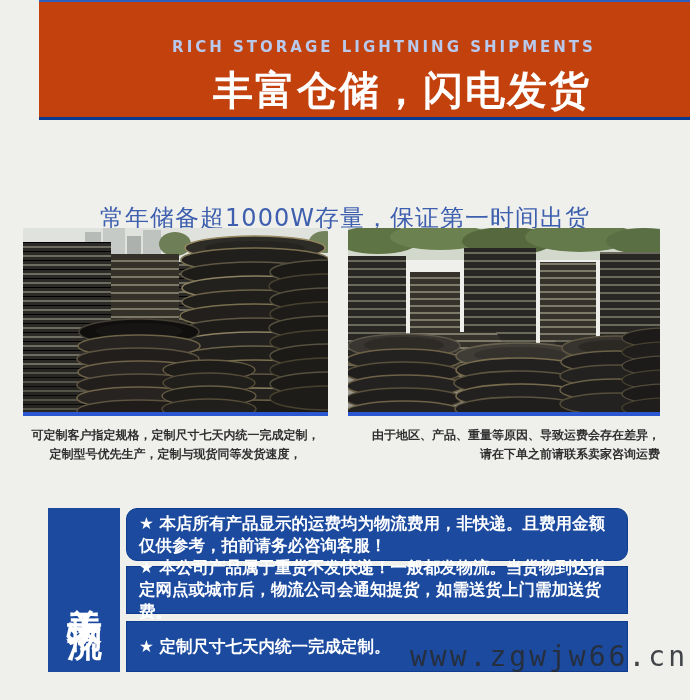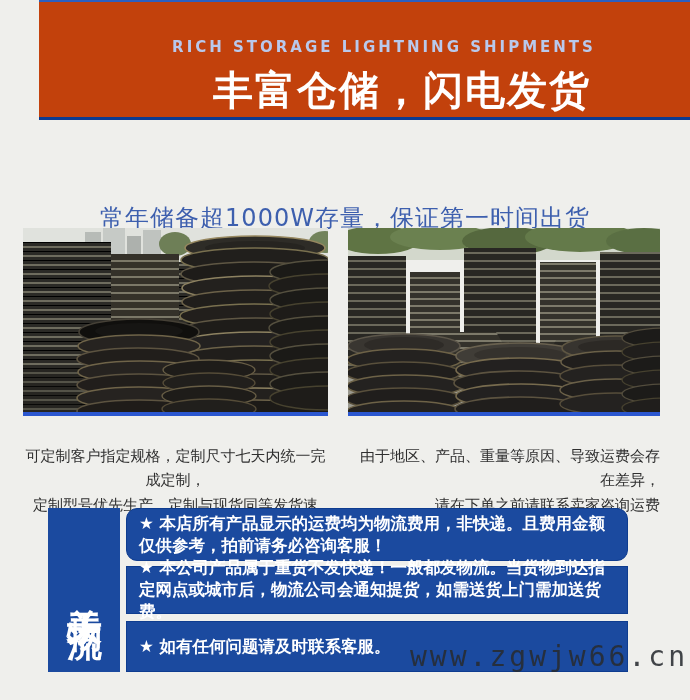--- a/index.html
+++ b/index.html
@@ -49,24 +49,24 @@
   }
 
   
   .photo { position: absolute; top:228px; margin:0; border-bottom: 4px solid #2b57d0; font-size:0; }
   .photo svg { display:block; }
   .photo-left  { left:23px;  width:305px; height:184px; }
   .photo-right { left:348px; width:312px; height:184px; }
 
   
   .caption {
-    position: absolute; top:444px;
+    position: absolute; top:426px;
     text-align: center;
-    font-size: 15px;
-    font-weight: 400;
+    font-size: 12px;
+    font-weight: 700;
     line-height: 1.62;
     color: #2f2f2f;
   }
   .caption-left  { left:23px;  width:305px; }
   .caption-right { left:348px; width:312px;text-align:right; }
 
   
   .logistics { position:absolute; left:48px; top:508px; width:580px; height:164px; }
   .side-bar {
     position:absolute; left:0; top:0;
@@ -267,19 +267,19 @@
     <div class="side-bar">
       <span class="side-label">关于物流</span>
     </div>
     <div class="note-box note-box-1">
       <span>★ 本店所有产品显示的运费均为物流费用，非快递。且费用金额仅供参考，拍前请务必咨询客服！</span>
     </div>
     <div class="note-box note-box-2">
       <span>★ 本公司产品属于重货不发快递！一般都发物流。当货物到达指定网点或城市后，物流公司会通知提货，如需送货上门需加送货费。</span>
     </div>
     <div class="note-box note-box-3">
-      <span>★ 如有任何问题请及时联系客服。</span>
+      <span>★ 定制尺寸七天内统一完成定制。</span>
     </div>
   </section>
 
   <div class="watermark">www.zgwjw66.cn</div>
 
 </div>
 
 </body></html>

